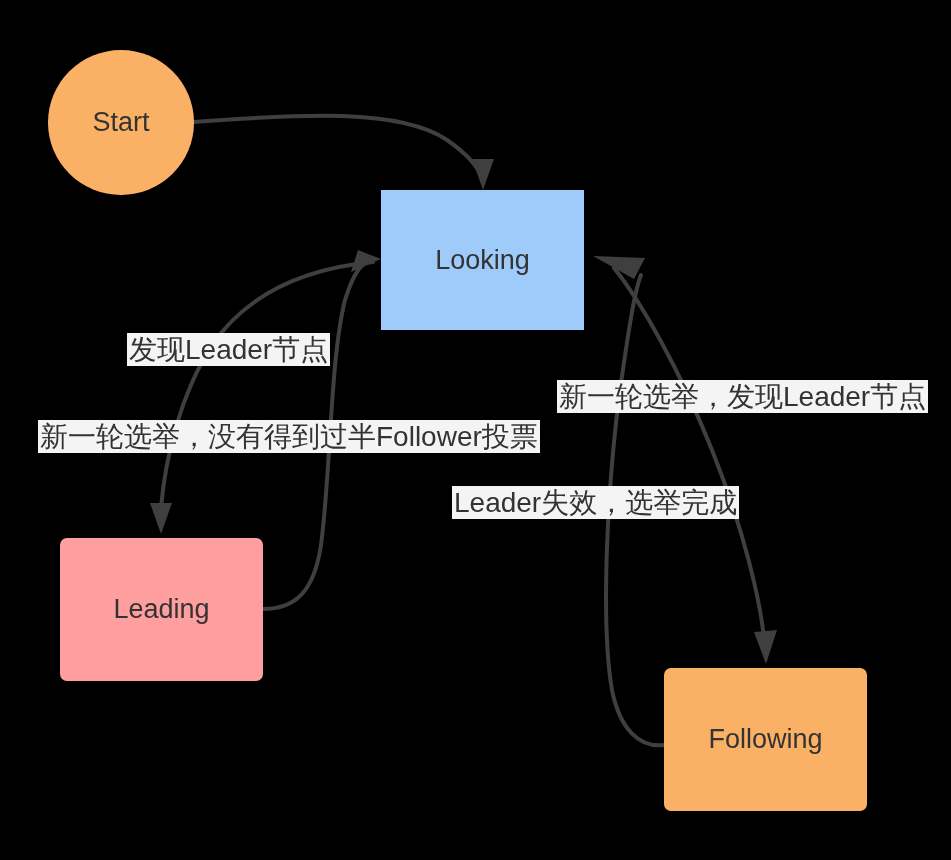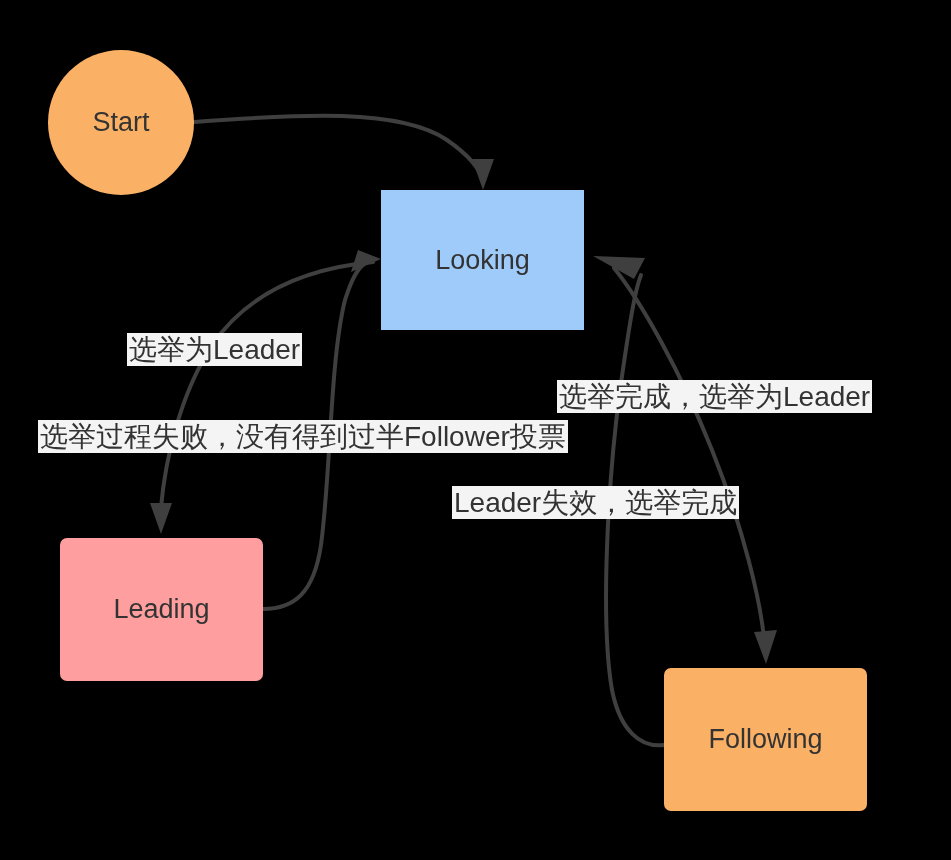--- a/index.html
+++ b/index.html
@@ -103,21 +103,21 @@
       <text class="node-label-text" x="161.5" y="611">Leading</text>
     </g>
 
     <g>
       <rect x="664" y="668" width="203" height="143" rx="7" ry="7" fill="#fbb165"></rect>
       <text class="node-label-text" x="765.5" y="741">Following</text>
     </g>
 
   </svg>
 
-  <div class="edge-label" style="left:127px; top:333px;">选举为Leader</div>
+  <div class="edge-label" style="left:127px; top:333px;">发现Leader节点</div>
 
-  <div class="edge-label" style="left:38px; top:420px;">选举过程失败，没有得到过半Follower投票</div>
+  <div class="edge-label" style="left:38px; top:420px;">新一轮选举，没有得到过半Follower投票</div>
 
-  <div class="edge-label" style="left:557px; top:380px;">选举完成，选举为Leader</div>
+  <div class="edge-label" style="left:557px; top:380px;">新一轮选举，发现Leader节点</div>
 
   <div class="edge-label" style="left:452px; top:486px;">Leader失效，选举完成</div>
 
 </div>
 
 </body></html>

